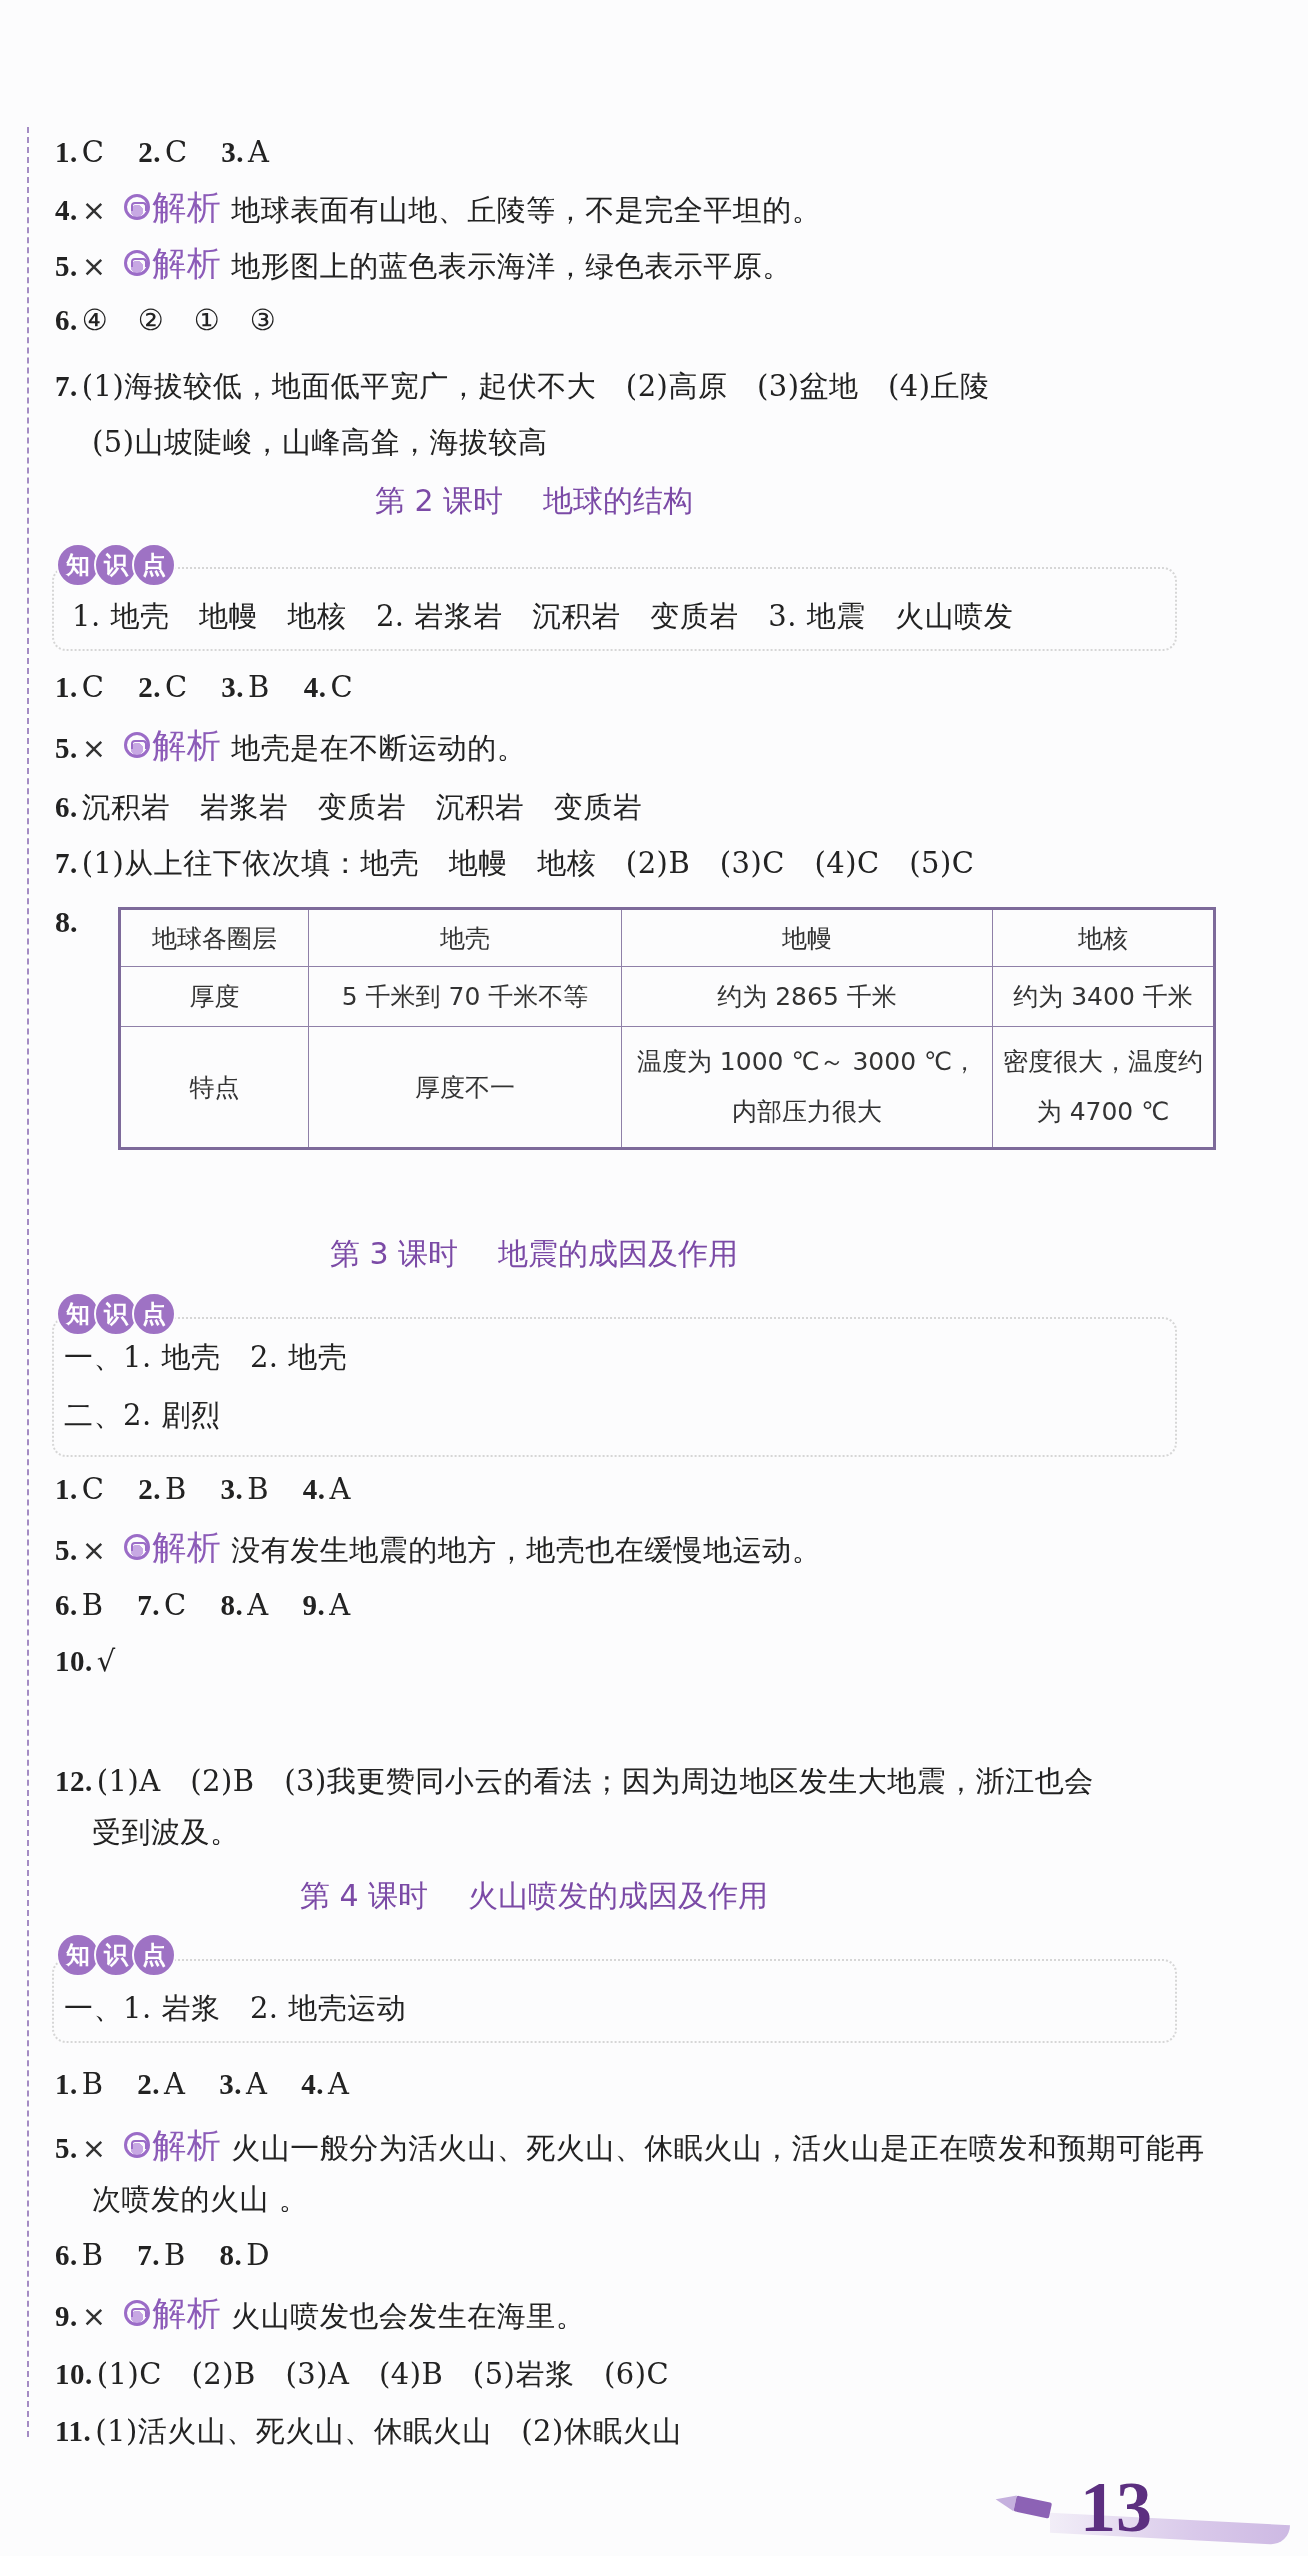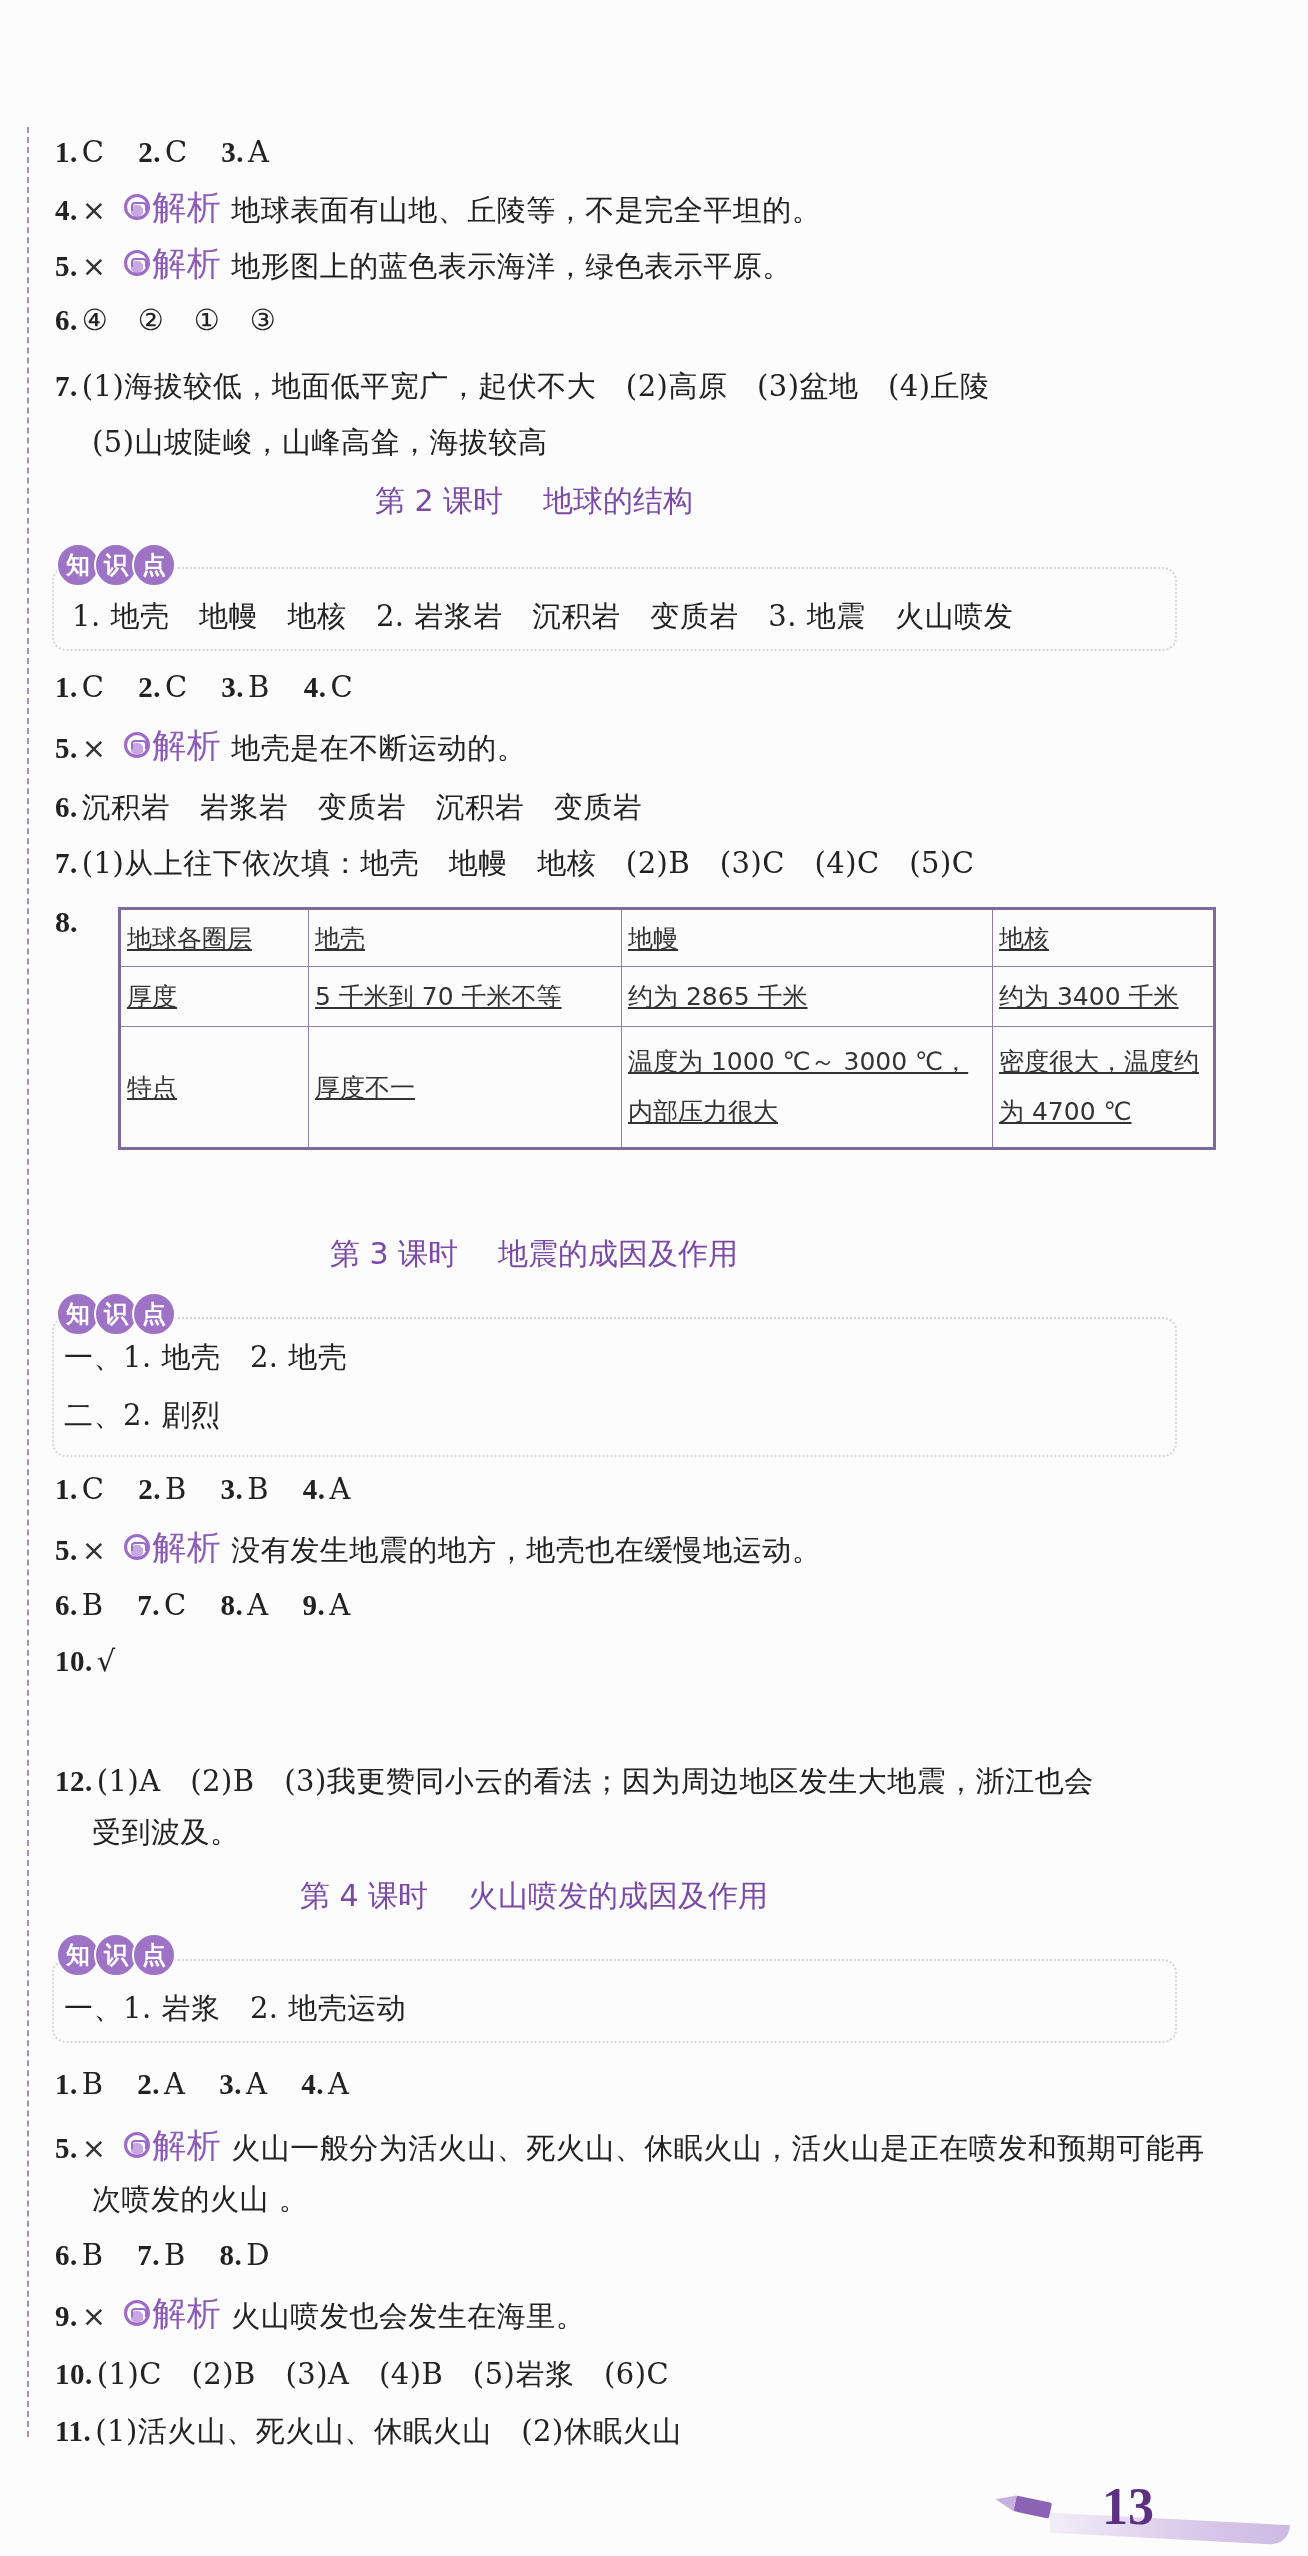--- a/index.html
+++ b/index.html
@@ -51,26 +51,26 @@
     font-family: "DejaVu Sans", sans-serif; font-weight: bold; font-size: 24px;
     display: flex; align-items: center; justify-content: center; margin-right: -6px;
     border: 2px solid #fcfcfd;
   }
   table.earth {
     position: absolute; left: 118px; top: 900px; width: 1098px; border-collapse: collapse;
     font-family: "DejaVu Sans", sans-serif; font-size: 25px; color: #333;
     border: 3px solid #7d6a9a;
   }
   table.earth td {
-    border: 1.5px solid #8f80a8; vertical-align: middle; padding: 0 6px; text-decoration: underline;
+    border: 1.5px solid #8f80a8; text-align: center; vertical-align: middle; padding: 0 6px;
   }
   .q8-num { position: absolute; left: 55px; top: 898px; font-family: "Liberation Serif", serif; font-weight: bold; font-size: 30px; }
   .page-num {
     position: absolute; left: 1080px; top: 2462px; font-family: "Liberation Serif", serif;
-    font-weight: bold; font-size: 52px; color: #5c2f80; line-height: 76px; margin-left: 22px;
+    font-weight: bold; font-size: 72px; color: #5c2f80; line-height: 76px;
   }
   .pencil-stripe {
     position: absolute; left: 1050px; top: 2512px; width: 240px; height: 20px;
     background: linear-gradient(90deg, rgba(200,180,225,0.2), #d9c9ea 60%, #cdb9e3);
     border-radius: 0 0 40px 0; transform: skewY(3deg);
   }
   .pencil {
     position: absolute; left: 995px; top: 2490px; width: 56px; height: 16px; transform: rotate(12deg);
   }
   .pencil .tip { position: absolute; left: 0; top: 0; width: 0; height: 0;

